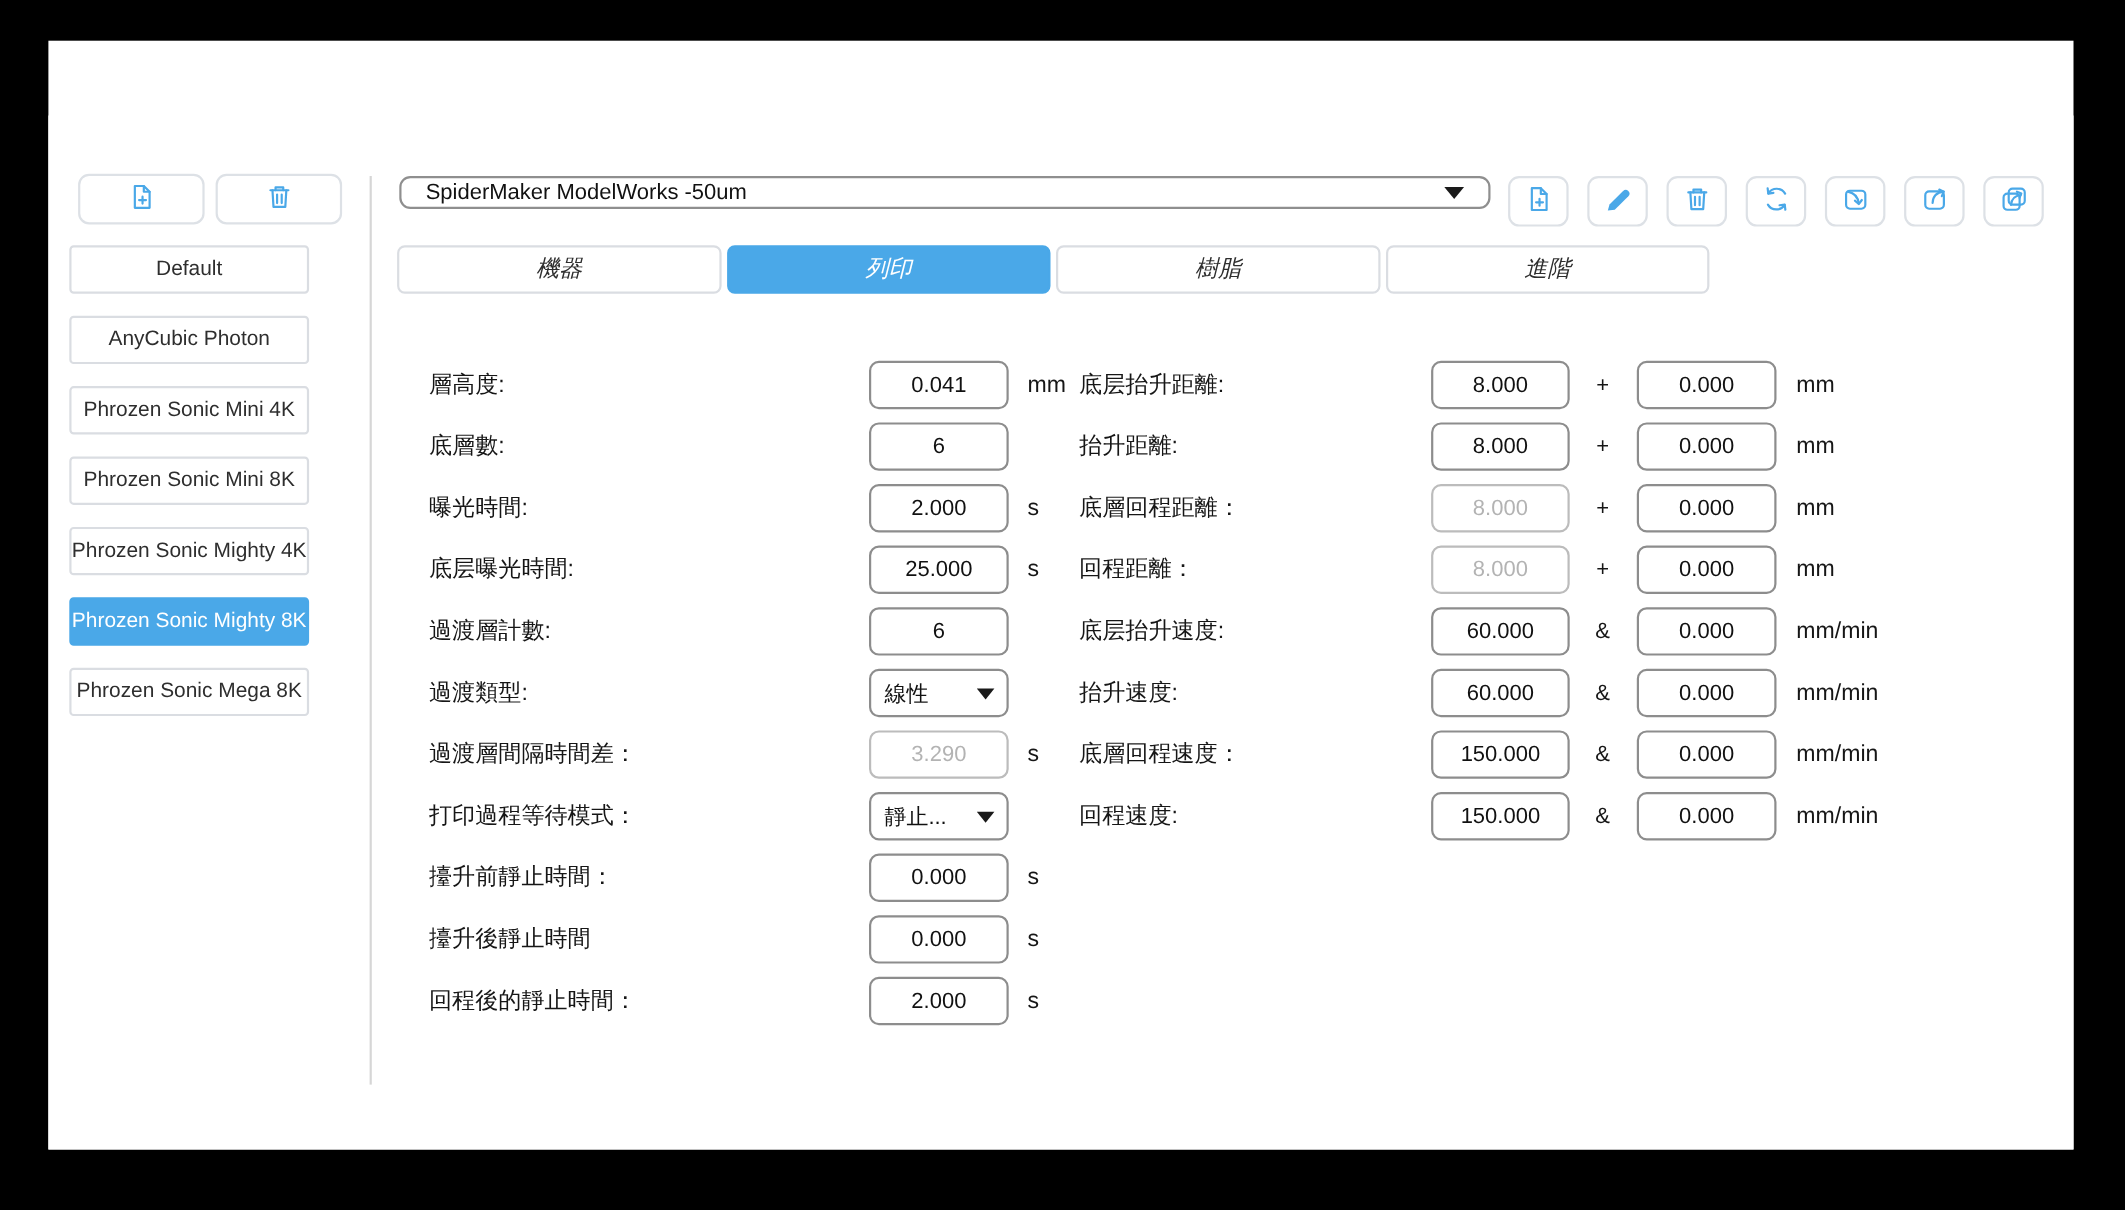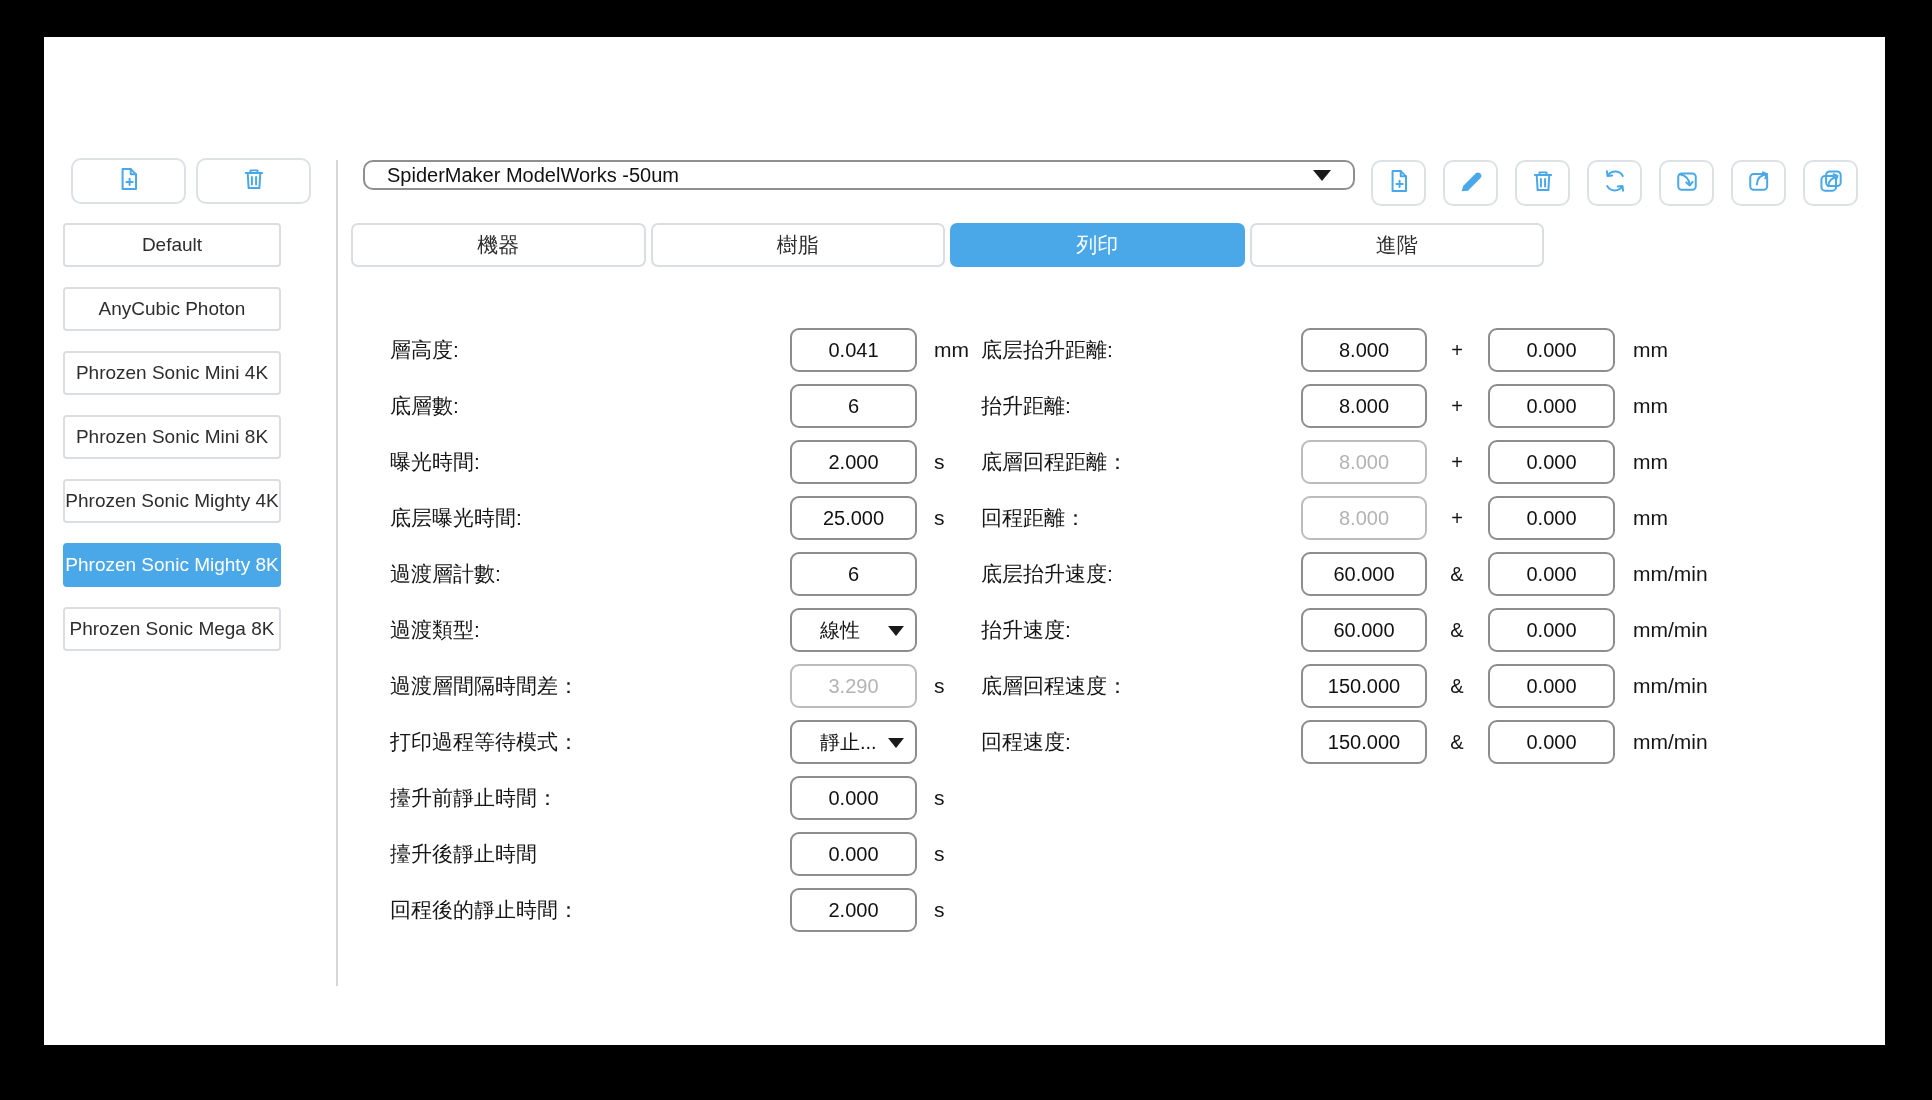--- a/index.html
+++ b/index.html
@@ -33,38 +33,38 @@
   
   .toolbar-select { position:absolute; left:319px; top:55px; width:992px; height:30px; border:2px solid #8f8f8f;
                     border-radius:10px; background:#fff; display:flex; align-items:center; padding-left:22px;
                     font-size:20px; color:#111; cursor:pointer; }
   .toolbar-select .caret-big { position:absolute; right:22px; top:50%; margin-top:-5px;
         width:0; height:0; border-left:9px solid transparent; border-right:9px solid transparent; border-top:11px solid #1a1a1a; }
   .toolbar-actions { position:absolute; left:1327px; top:55px; display:flex; gap:17px; }
   .toolbar-actions .icon-btn { width:55px; }
 
   
-  .tabs { position:absolute; left:307px; top:118px; width:1193px; height:44px; display:flex; gap:5px; }
+  .tabs { position:absolute; left:317px; top:118px; width:1193px; height:44px; display:flex; gap:5px;font-style:italic; }
   .tab { flex:1; height:44px; background:#fff; border:2px solid #dadde2; border-radius:7px; text-align:center;
          line-height:40px; font-size:21px; color:#2e2e2e; cursor:pointer; }
   .tab.active { background:#4aa8e8; border-color:#4aa8e8; color:#fff; }
 
   
   .form-left  { position:absolute; left:346px; top:223px; width:640px; }
   .form-right { position:absolute; left:937px; top:223px; width:800px; }
   .frow { position:relative; height:44px; margin-bottom:12px; }
   .frow .lbl { position:absolute; left:0; top:0; height:44px; line-height:44px; font-size:21px; color:#161616; white-space:nowrap; }
   .valbox { position:absolute; top:0; height:44px; border:2px solid #8d8d8d; border-radius:9px; background:#fff;
             display:flex; align-items:center; justify-content:center; font-size:20px; color:#111;
             overflow:hidden; white-space:nowrap; }
   .valbox.disabled { border-color:#bcbcbc; color:#b3b3b3; }
   .form-left .val { left:400px; width:127px; }
   .form-left .unit, .form-right .unit { position:absolute; top:0; height:44px; line-height:44px; font-size:21px; color:#161616; white-space:nowrap; }
   .form-left .unit { left:544px; }
-  .frow.is-select .val { justify-content:flex-start; padding-left:28px; }
+  .frow.is-select .val { justify-content:flex-start; padding-left:12px; }
   .caret { display:none; position:absolute; right:11px; top:50%; margin-top:-4px; width:0; height:0;
            border-left:8px solid transparent; border-right:8px solid transparent; border-top:10px solid #1a1a1a; }
   .frow.is-select .caret { display:block; }
   .form-right .v1 { left:320px; width:126px; }
   .form-right .joiner { position:absolute; left:446px; width:60px; top:0; height:44px; line-height:44px;
                         text-align:center; font-size:20px; color:#161616; }
   .form-right .v2 { left:507px; width:127px; }
   .form-right .unit { left:652px; }
 
   .hidden-defs { position:absolute; width:0; height:0; overflow:hidden; }
@@ -195,25 +195,25 @@
             <span><svg class="ic" viewBox="0 0 24 24">
                 <use href="#export-copy-icon"></use>
               </svg></span>
           </div>
         </div>
 
       <div class="tabs">
           <div class="tab">
     <span>機器</span>
   </div>
+          <div class="tab active">
+    <span>列印</span>
+  </div>
           <div class="tab">
     <span>樹脂</span>
-  </div>
-          <div class="tab active">
-    <span>列印</span>
   </div>
           <div class="tab">
     <span>進階</span>
   </div>
         </div>
 
       <div class="form-left">
           <div class="frow">
     <span class="lbl">層高度:</span>
     <div class="valbox val">

